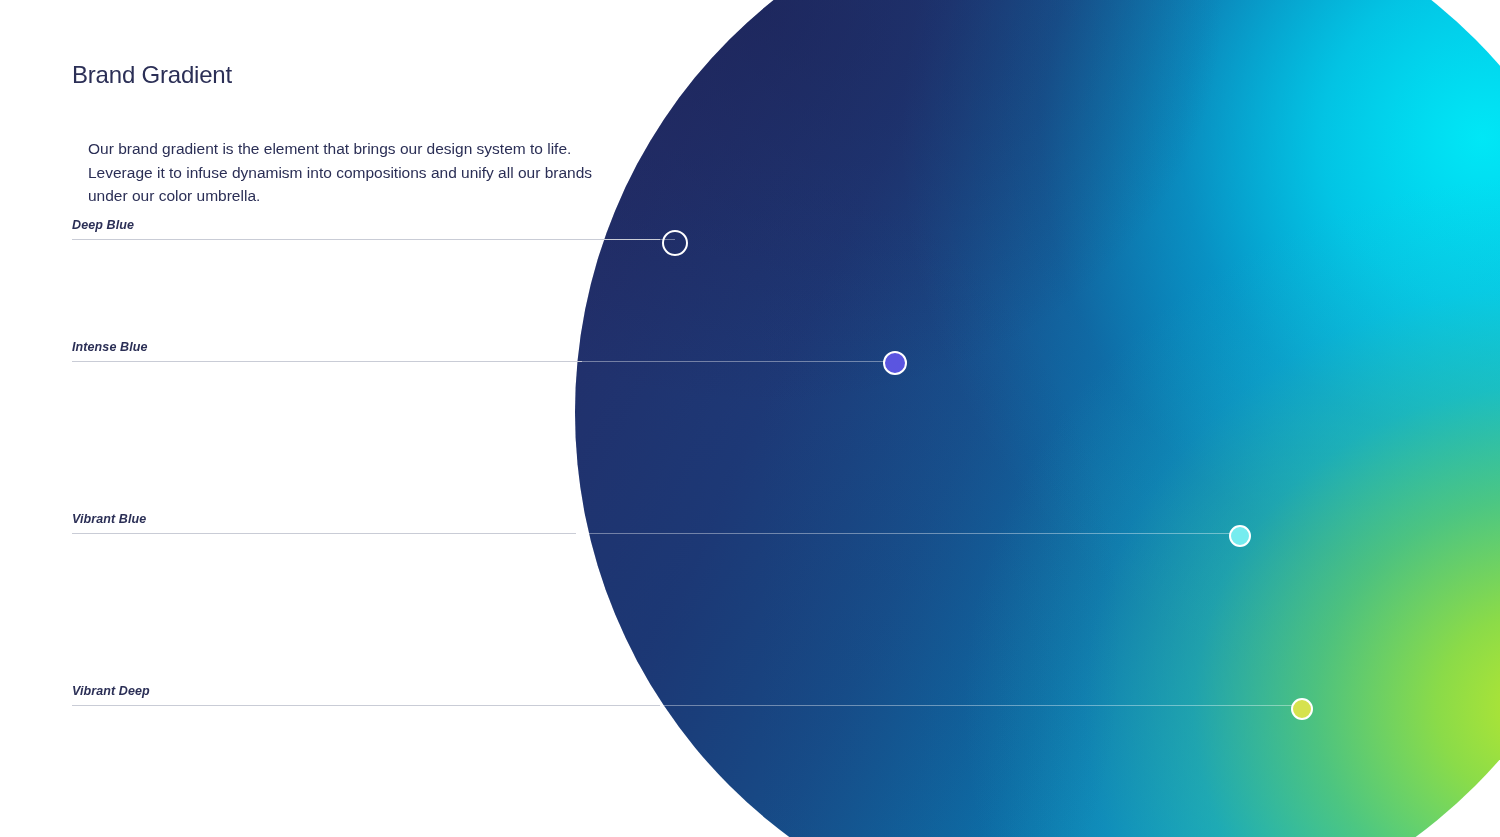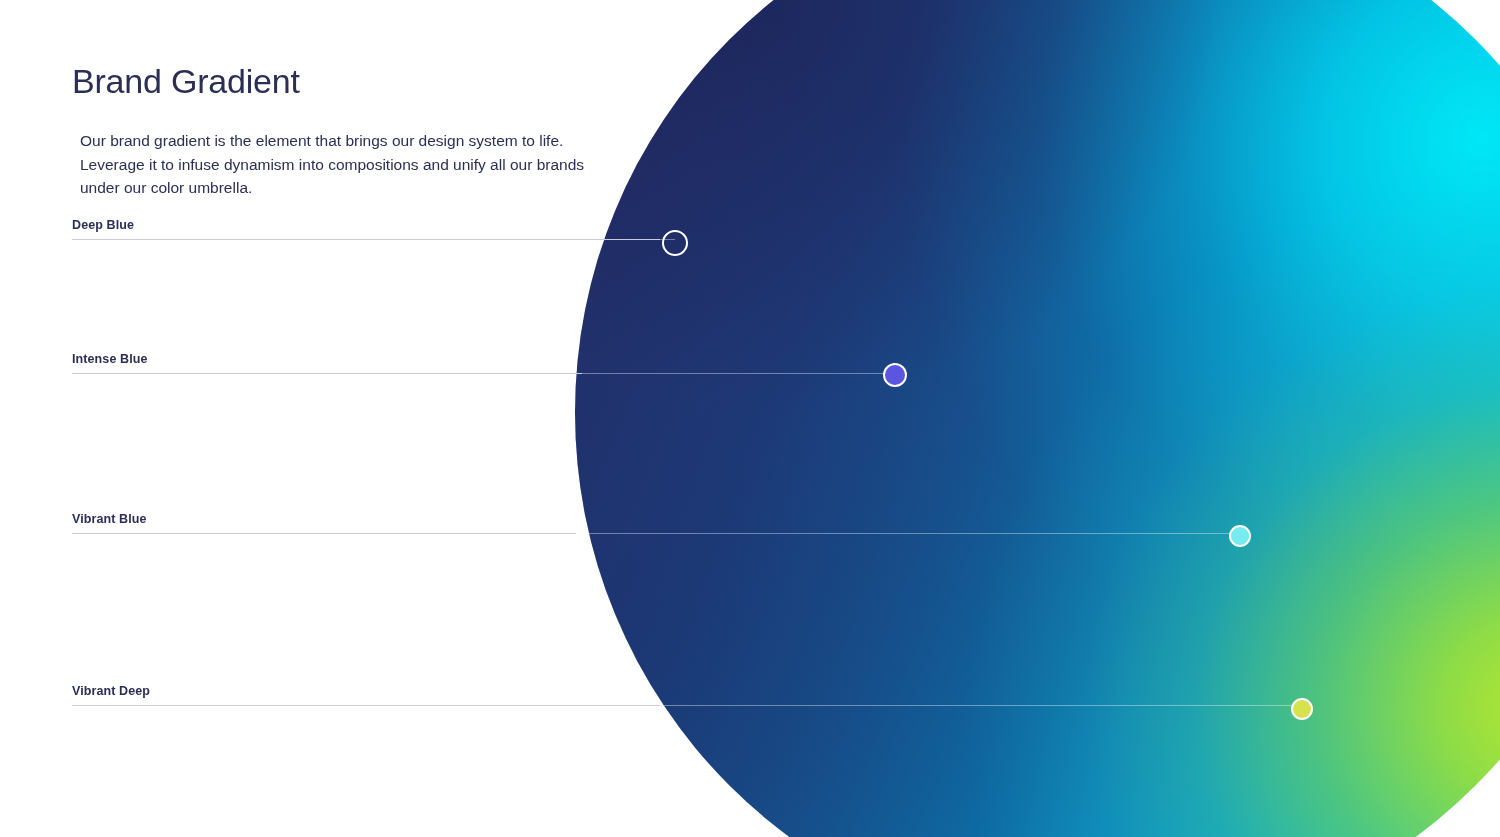--- a/index.html
+++ b/index.html
@@ -85,46 +85,47 @@
     left: 0;
     top: 0;
     width: 1500px;
     height: 837px;
   }
 
   #page-title {
     position: absolute;
     left: 72px;
     top: 60px;
-    font-size: 34px;
+    font-size: 24px;
     font-weight: 400;
     letter-spacing: -0.2px;
     color: #2b2f56;
     margin: 0;
     line-height: 1.25;
   }
 
   #page-description {
     position: absolute;
     left: 72px;
     top: 121px;
     width: 522px;
-    margin: 8px;
+    margin: 16px;
     font-size: 15.5px;
     line-height: 23.6px;
     color: #2b2f56;
     font-weight: 400;
   }
 
   
   .swatch-row {
     position: absolute;
     left: 0;
     width: 1500px;
     height: 40px;
+    font-style: italic;
   }
 
   .swatch-label {
     position: absolute;
     left: 72px;
     top: 0;
     font-size: 12.5px;
     font-weight: 700;
     letter-spacing: 0.1px;
     color: #2b2f56;
@@ -174,21 +175,21 @@
 
     <p id="page-description">Our brand gradient is the element that brings our design system to life. Leverage it to infuse dynamism into compositions and unify all our brands under our color umbrella.</p>
 
     <div id="swatch-list">
         <div class="swatch-row" style="top: 218px;">
           <div class="swatch-label">Deep Blue</div>
           <div class="swatch-line" style="left: 72px; width: 588px;"></div>
           <div class="swatch-line-over" style="left: 660px; width: 15px;"></div>
           <div class="swatch-dot hollow" style="width: 26px; height: 26px; left: 662px; top: 12px;"></div>
         </div>
-        <div class="swatch-row" style="top: 352px;">
+        <div class="swatch-row" style="top: 340px;">
           <div class="swatch-label">Intense Blue</div>
           <div class="swatch-line" style="left: 72px; width: 510px;"></div>
           <div class="swatch-line-over" style="left: 582px; width: 313px;"></div>
           <div class="swatch-dot" style="width: 24px; height: 24px; left: 883px; top: 11px; background: rgb(91, 85, 224);"></div>
         </div>
         <div class="swatch-row" style="top: 472px; margin-top: 40px;">
           <div class="swatch-label">Vibrant Blue</div>
           <div class="swatch-line" style="left: 72px; width: 504px;"></div>
           <div class="swatch-line-over" style="left: 576px; width: 664px;"></div>
           <div class="swatch-dot" style="width: 22px; height: 22px; left: 1229px; top: 13px; background: rgb(118, 236, 239);"></div>

